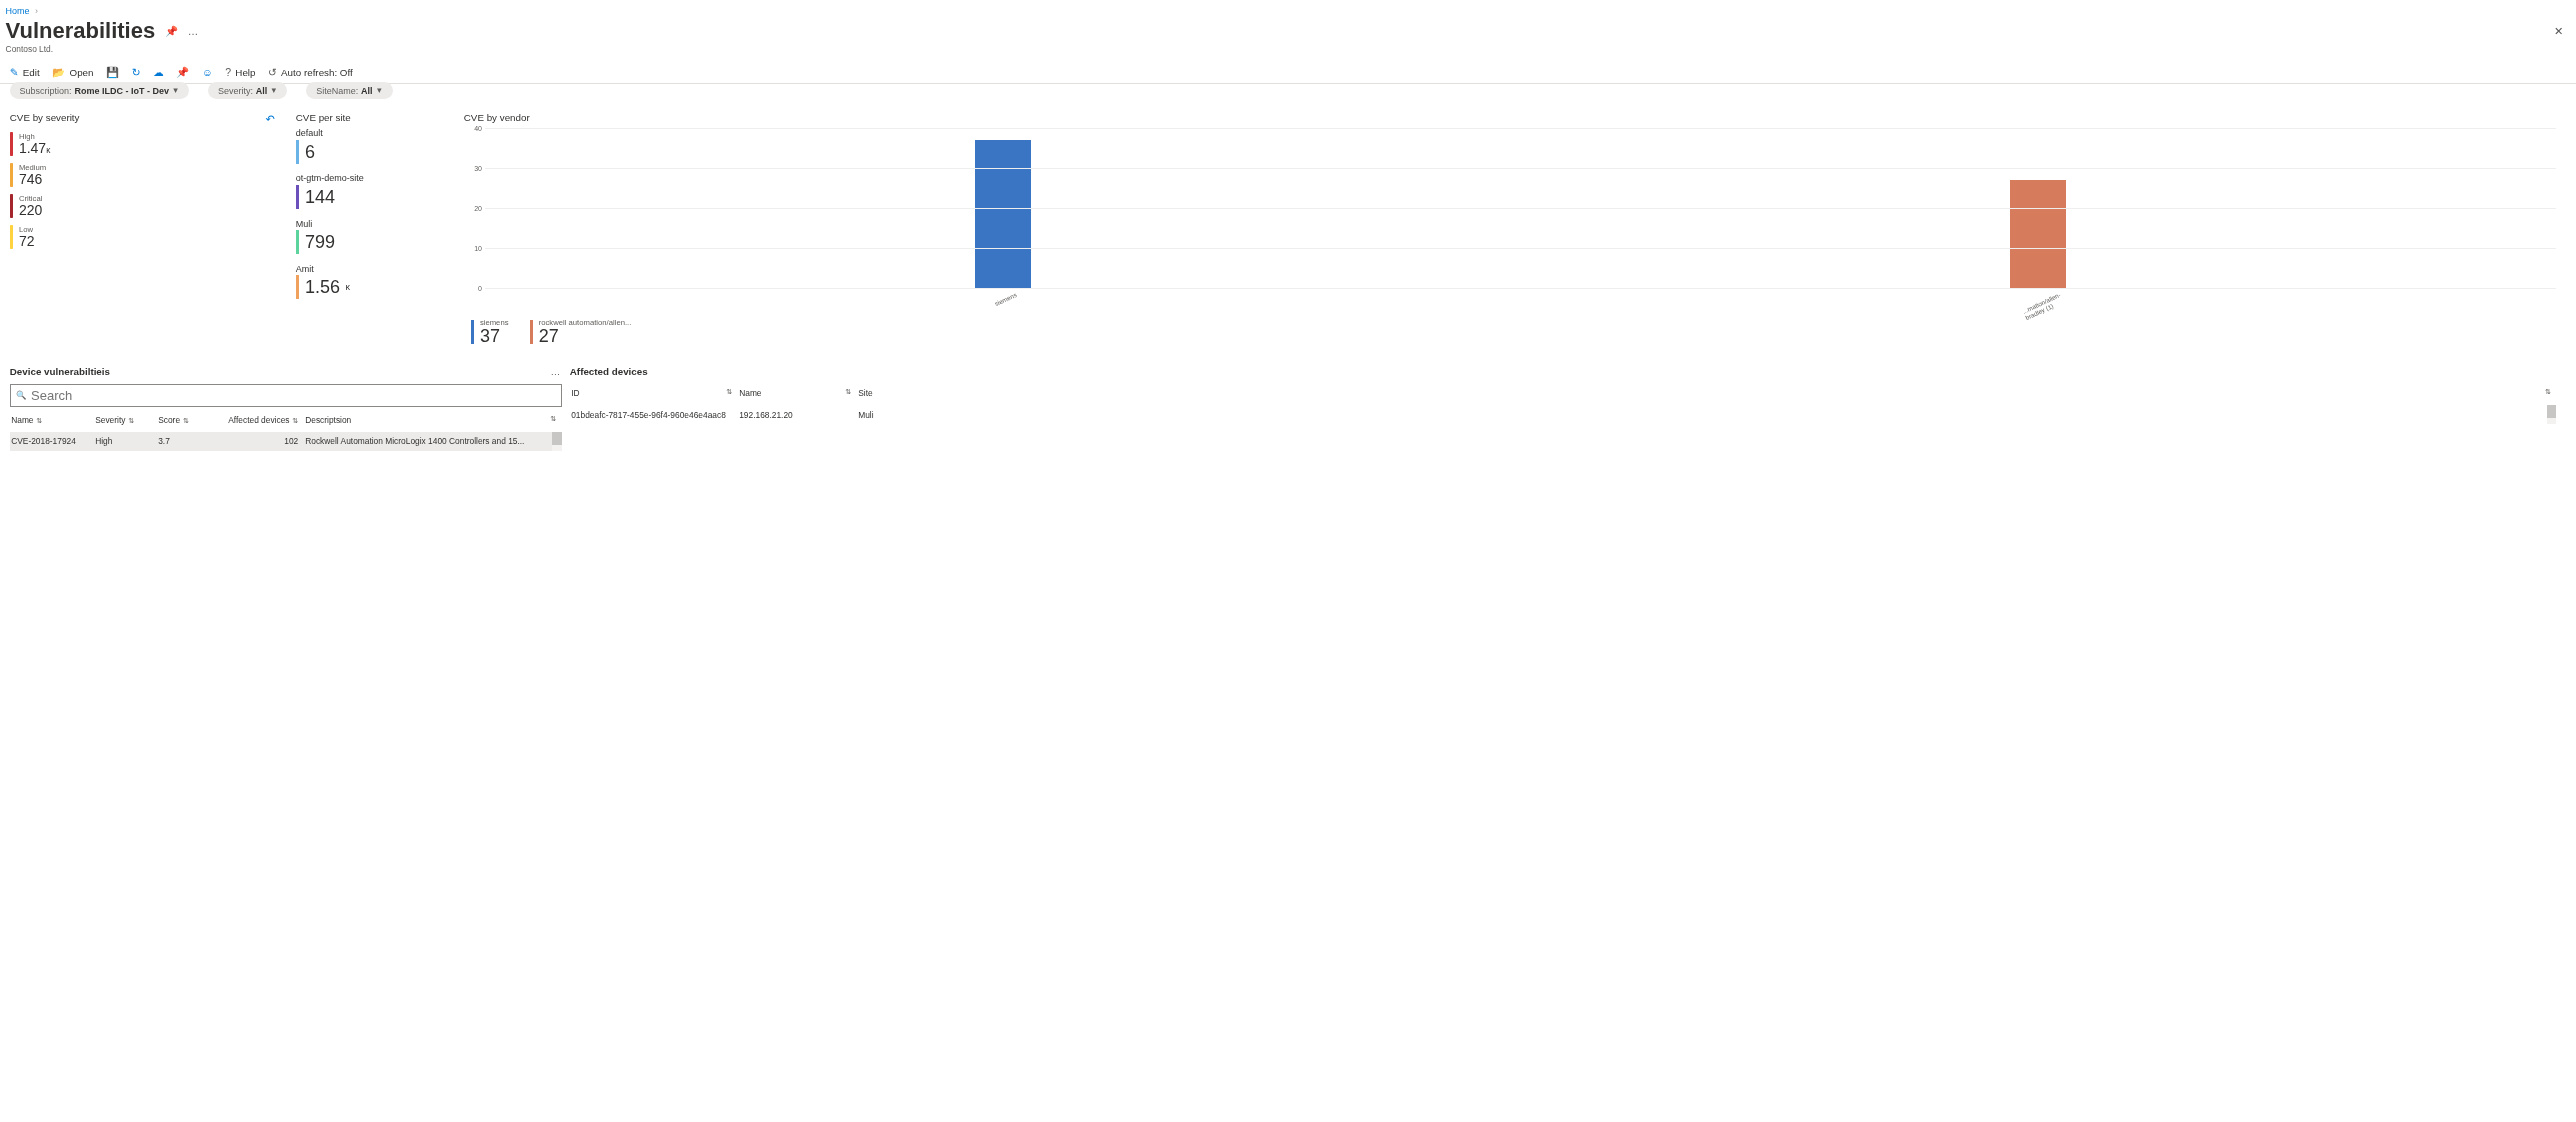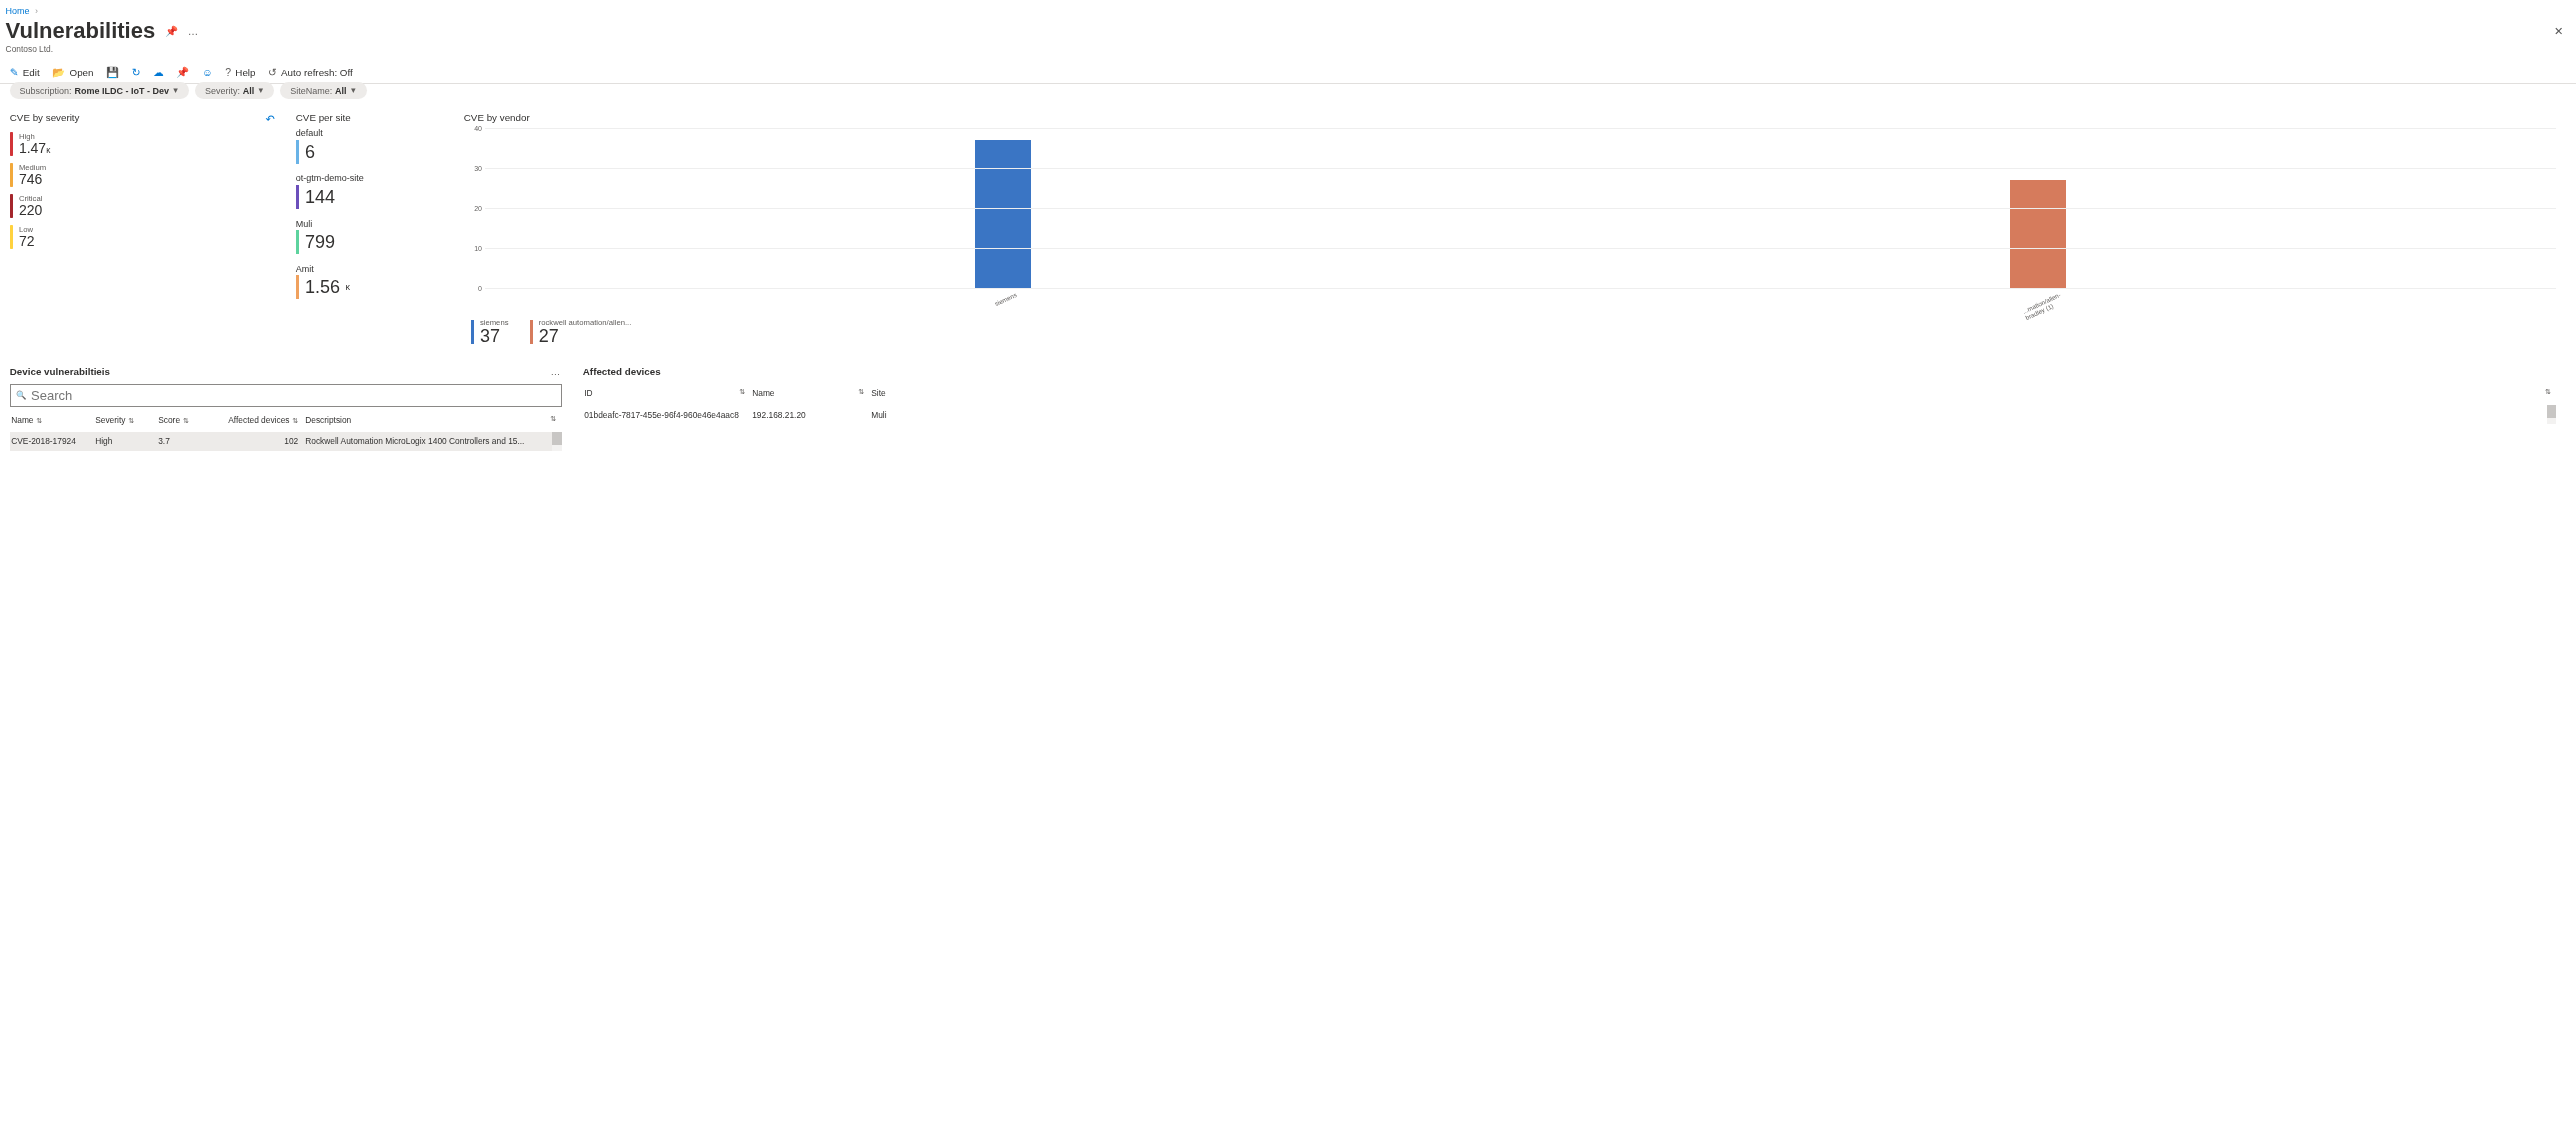--- a/index.html
+++ b/index.html
@@ -11,21 +11,21 @@
   .title-sub { padding: 0 5.6px 7px 5.6px; color: #605e5c; font-size: 8.4px; }
   .close-x { margin-left: auto; font-size: 11.2px; color: #555; cursor: pointer; padding-right: 7px; }
   .icon-gray { color: #605e5c; font-size: 10.5px; cursor: pointer; }
 
   .toolbar { display: flex; align-items: center; gap: 12.6px; padding: 4.2px 9.8px; border-bottom: 0.7px solid #e1dfdd; }
   .toolbar .item { display: flex; align-items: center; gap: 4.2px; font-size: 9.8px; color: #323130; cursor: pointer; }
   .toolbar .ico { color: #0078d4; font-size: 10.5px; }
   .toolbar .ico-gray { color: #605e5c; font-size: 10.5px; }
 
   .scroll-region { position: absolute; top: 75px; bottom: 0; left: 0; right: 9.8px; overflow-y: scroll; padding: 7px 9.8px 14px 9.8px; }
-  .filters { display: flex; gap: 6px; margin-bottom: 12.6px; }
+  .filters { display: flex; gap: 19px; margin-bottom: 12.6px; }
   .pill { background: #edebe9; border-radius: 9.8px; padding: 3.5px 9.8px; font-size: 9px; display: flex; align-items: center; gap: 2.8px; cursor: pointer; }
   .pill .lbl { color: #605e5c; }
   .pill .chev { color: #605e5c; font-size: 7.7px; }
 
   .row1 { display: flex; gap: 21px; align-items: flex-start; }
   .panel-title { font-size: 9.8px; font-weight: 400; margin-bottom: 5.6px; color: #323130; }
   .p-sev { width: 265px; }
   .p-sev .hdr { display: flex; justify-content: space-between; align-items: center; }
   .undo-ico { color: #0078d4; font-size: 11.2px; cursor: pointer; }
   .sev-body { display: flex; gap: 21px; align-items: center; margin-top: 4.2px; }
@@ -49,21 +49,21 @@
   .p-vendor { flex: 1; min-width: 419px; }
   .chart { position: relative; height: 161px; margin-left: 21px; border-bottom: 0.7px solid transparent; }
   .chart .yaxis { position: absolute; left: -18px; top: 0; bottom: 0; width: 18px; }
   .chart .ytick { position: absolute; right: 2.8px; font-size: 7px; color: #605e5c; transform: translateY(-50%); }
   .chart .grid { position: absolute; left: 0; right: 0; border-top: 0.7px solid #eee; }
   .chart .bararea { position: absolute; left: 0; right: 0; bottom: 0; top: 0; display: flex; justify-content: space-around; align-items: flex-end; }
   .chart .bar { width: 56px; }
   .chart .xlabel { position: absolute; top: 100%; transform: translateX(-50%) rotate(-25deg); transform-origin: top right; font-size: 6.3px; color: #605e5c; margin-top: 2.8px; }
   .vlegend { display: flex; gap: 21px; margin-top: 29px; margin-left: 7px; }
 
-  .row2 { display: flex; gap: 21px; margin-top: 21px; }
+  .row2 { display: flex; gap: 8px; margin-top: 21px; }
   .panel-left { width: 552px; }
   .panel-right { flex: 1; }
   .sec-title { font-size: 9.8px; font-weight: 600; margin-bottom: 7px; display: flex; justify-content: space-between; }
   .sec-title .more { color: #605e5c; letter-spacing: 1.4px; cursor: pointer; font-weight: 400; }
   .search { border: 0.7px solid #8a8886; width: 100%; padding: 2.8px 5.6px; font-size: 8.4px; display: flex; align-items: center; gap: 4.2px; color: #605e5c; margin-bottom: 4.2px; }
   .search input { border: none; outline: none; font-size: 13px; flex: 1; }
   table { width: 100%; border-collapse: collapse; font-size: 8.4px; }
   th { text-align: left; font-weight: 400; color: #323130; padding: 4.2px 5.6px 7px 1.4px; position: relative; }
   th .sort { font-size: 7px; color: #605e5c; margin-left: 2.8px; }
   td { padding: 4.2px 5.6px 4.2px 1.4px; color: #323130; }

